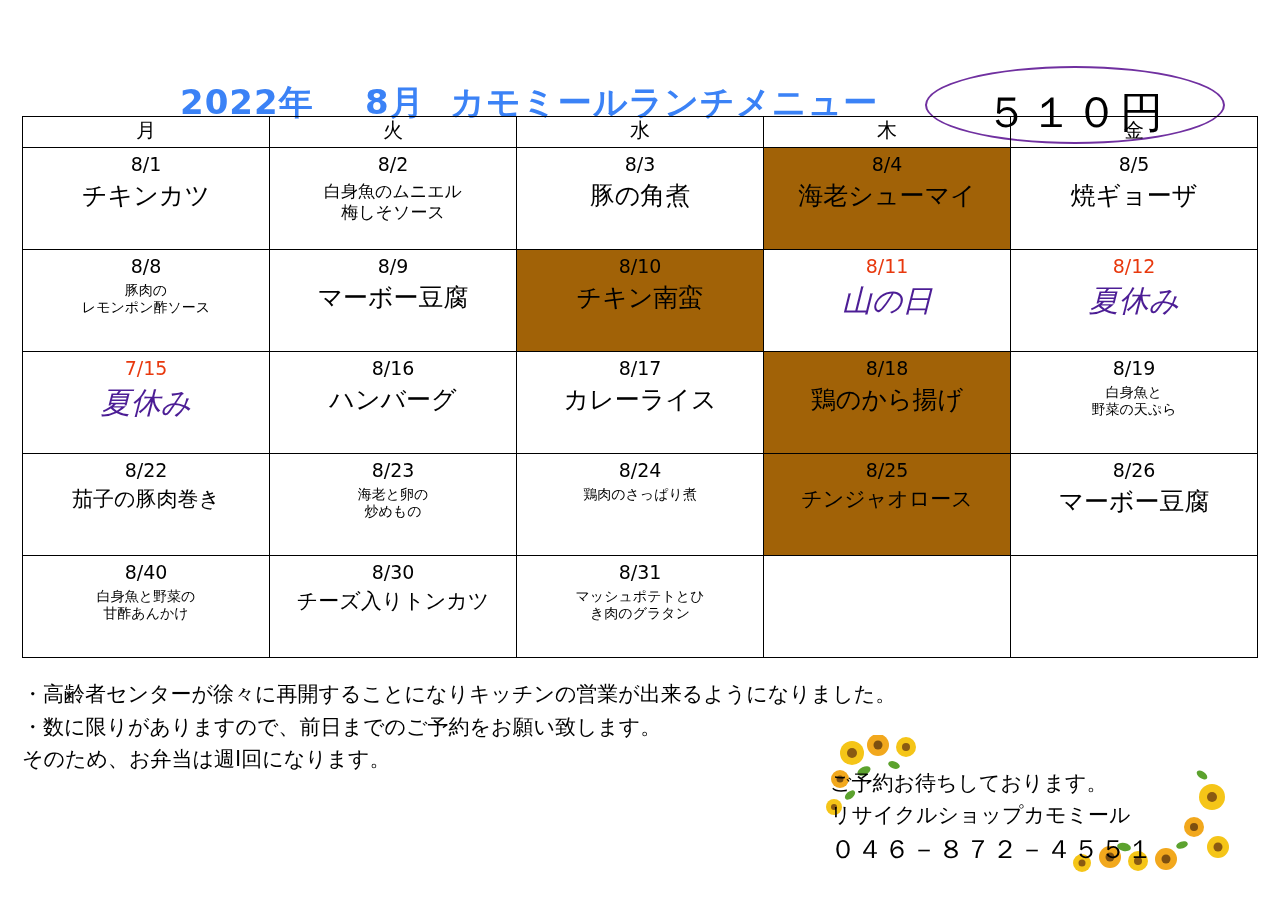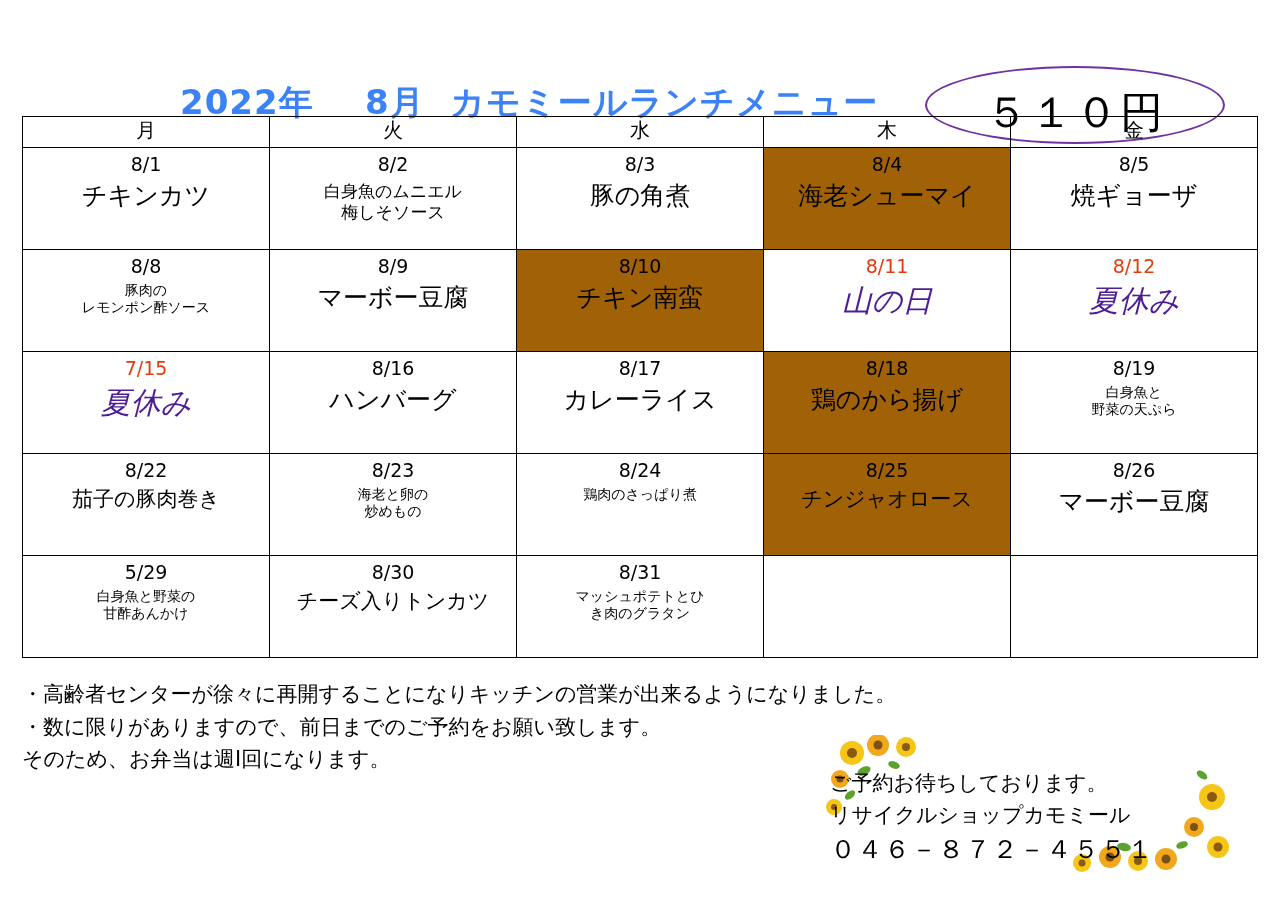--- a/index.html
+++ b/index.html
@@ -251,21 +251,21 @@
           <span class="date">8/25</span>
           <span class="menu s21">チンジャオロース</span>
         </td>
         <td class="day">
           <span class="date">8/26</span>
           <span class="menu s24">マーボー豆腐</span>
         </td>
       </tr>
       <tr>
         <td class="day">
-          <span class="date">5/29</span>
+          <span class="date">8/40</span>
           <span class="menu s19">白身魚と野菜の
 甘酢あんかけ</span>
         </td>
         <td class="day">
           <span class="date">8/30</span>
           <span class="menu s21">チーズ入りトンカツ</span>
         </td>
         <td class="day">
           <span class="date">8/31</span>
           <span class="menu s19">マッシュポテトとひ

